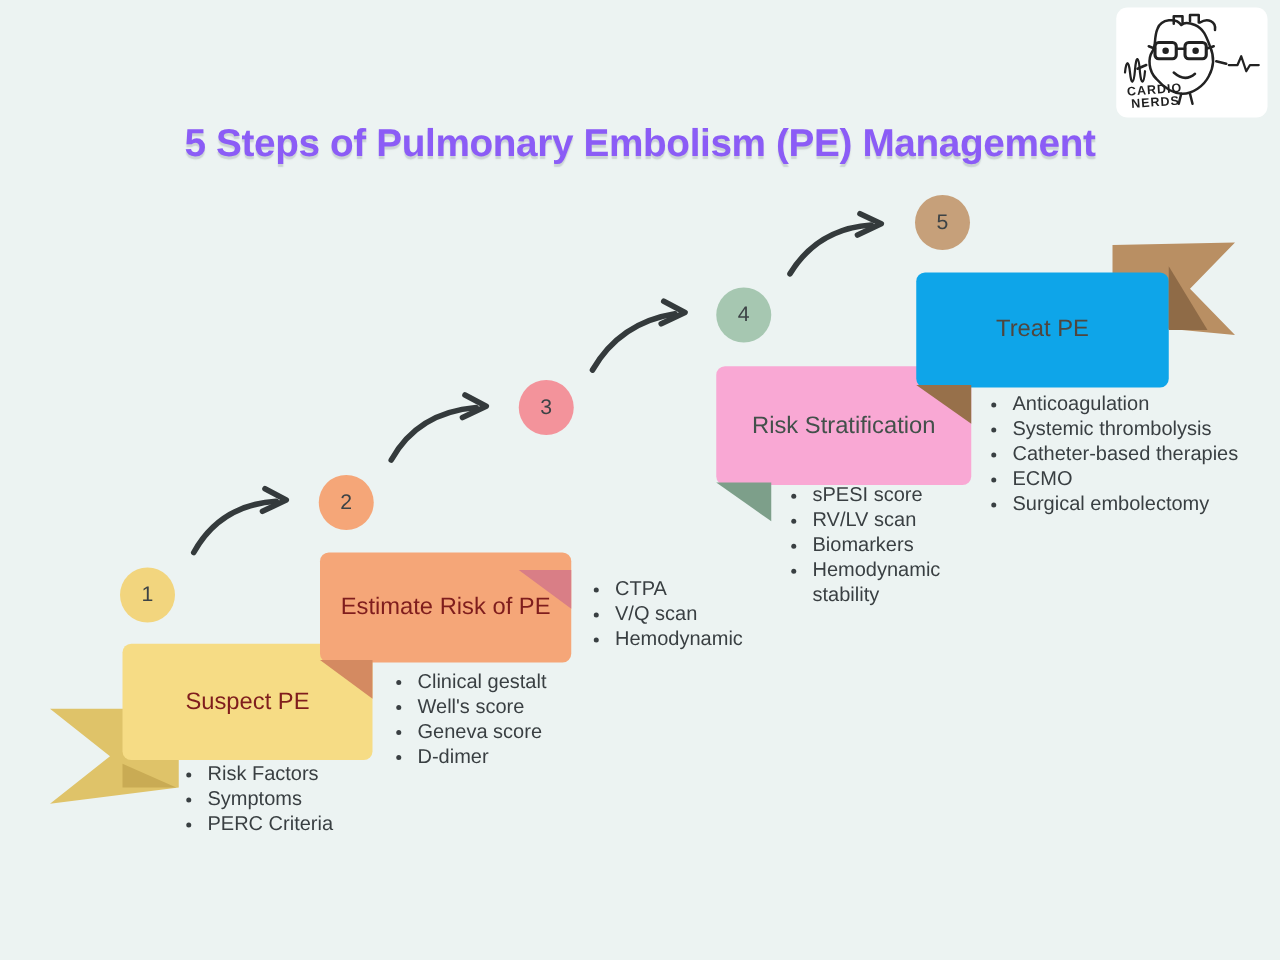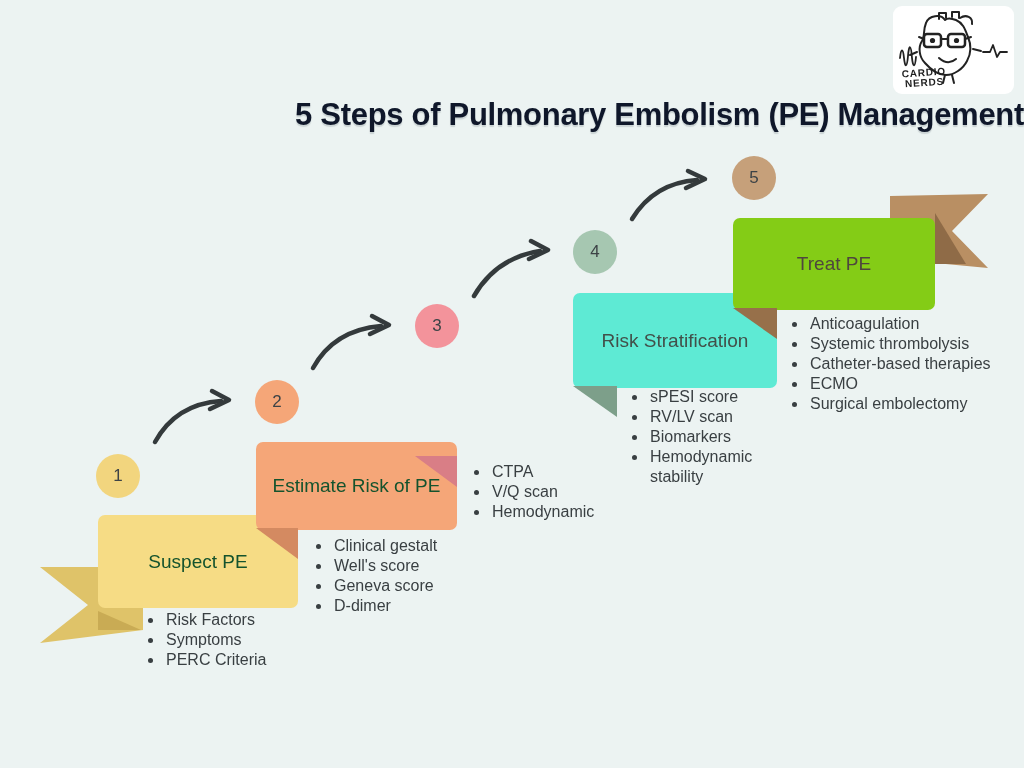--- a/index.html
+++ b/index.html
@@ -5,33 +5,33 @@
   html,body{margin:0;padding:0;}
   .canvas{
     position:relative;width:1024px;height:768px;overflow:hidden;
     background:#ecf3f2;
     font-family:"Liberation Sans",sans-serif;
   }
   .svg-layer{position:absolute;left:0;top:0;width:1024px;height:768px;pointer-events:none;}
   .back{z-index:1;} .front{z-index:3;}
   .main-title{
     position:absolute;left:0;right:0;top:97px;z-index:2;
-    text-align:right;font-size:31px;font-weight:700;letter-spacing:-0.3px;
-    color:#0f172a;text-shadow:0 2px 1px rgba(140,152,158,0.35);
+    text-align:center;font-size:31px;font-weight:700;letter-spacing:-0.3px;
+    color:#8b5cf6;text-shadow:0 2px 1px rgba(140,152,158,0.35);
   }
   .step-box{
     position:absolute;z-index:2;border-radius:7px;
     display:flex;align-items:center;justify-content:center;text-align:center;
-    font-size:19px;color:#14532d;line-height:24px;padding:0 14px;box-sizing:border-box;
+    font-size:19px;color:#7f1d1d;line-height:24px;padding:0 14px;box-sizing:border-box;
   }
   .box1{left:98px;top:515px;width:200px;height:93px;background:#f6dc85;}
   .box2{left:256px;top:442px;width:201px;height:88px;background:#f5a678;}
   .box3{left:415px;top:370px;width:202px;height:88px;background:#f3939b;color:#5a4a4c;}
-  .box4{left:573px;top:293px;width:204px;height:95px;background:#5eead4;color:#42504a;}
-  .box5{left:733px;top:218px;width:202px;height:92px;background:#84cc16;color:#4f463e;}
+  .box4{left:573px;top:293px;width:204px;height:95px;background:#f9a8d4;color:#42504a;}
+  .box5{left:733px;top:218px;width:202px;height:92px;background:#0ea5e9;color:#4f463e;}
   .num-circle{
     position:absolute;z-index:2;width:44px;height:44px;border-radius:50%;
     display:flex;align-items:center;justify-content:center;
     font-size:17px;color:#3d4346;
   }
   .c1{left:96px;top:454px;background:#f2d57e;}
   .c2{left:255px;top:380px;background:#f5a678;}
   .c3{left:415px;top:304px;background:#f3939b;}
   .c4{left:573px;top:230px;background:#a6c7b1;}
   .c5{left:732px;top:156px;background:#c6a07a;}

